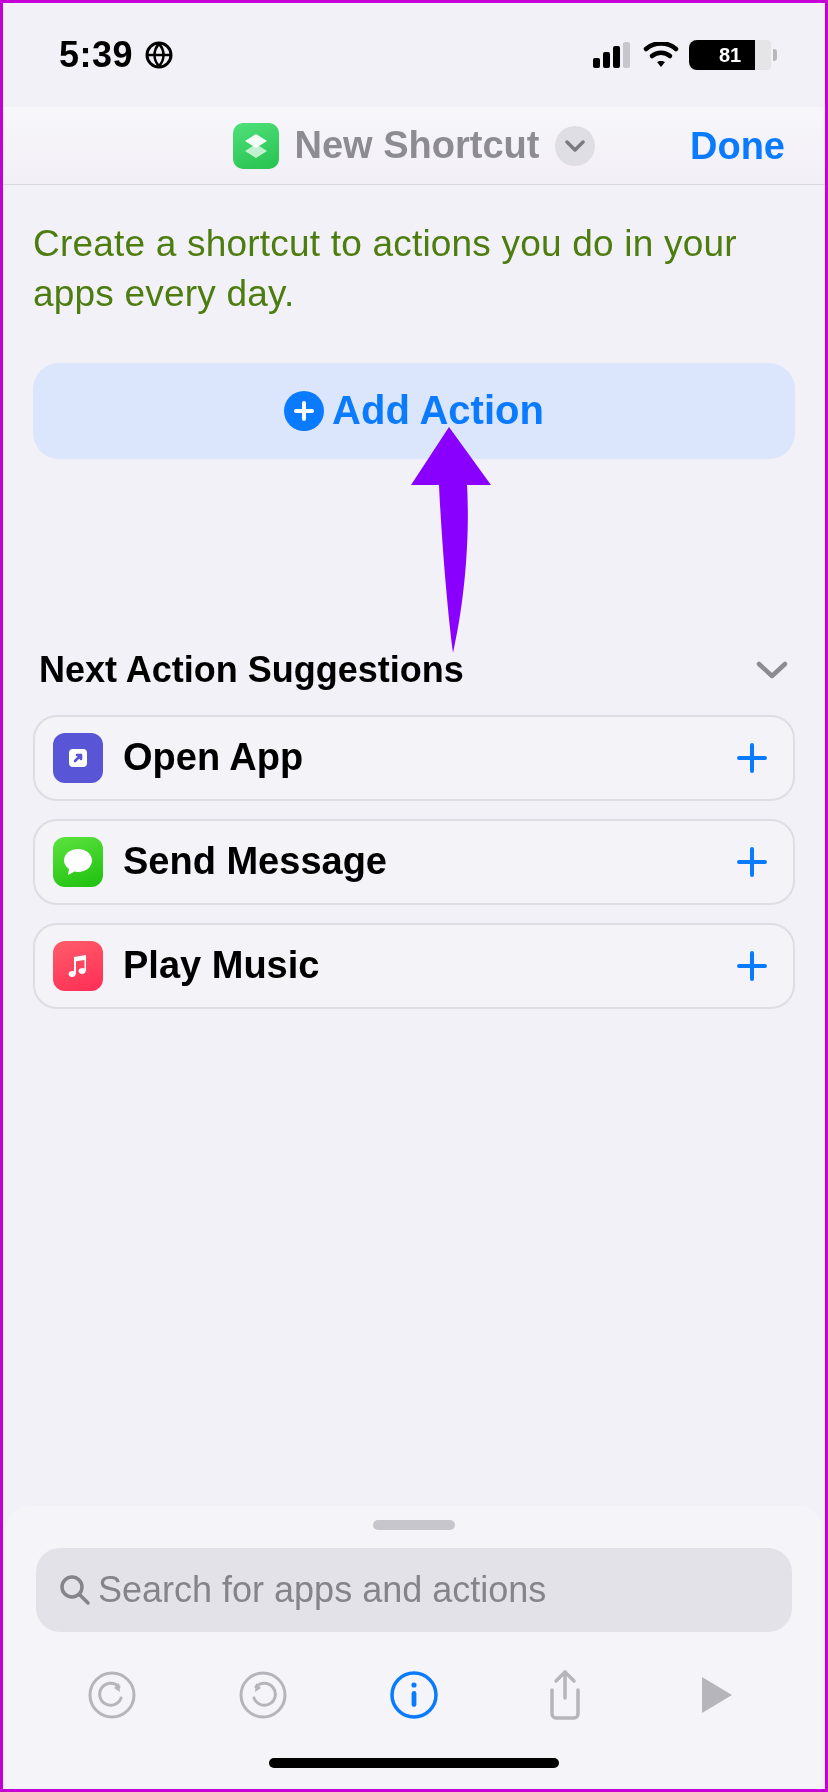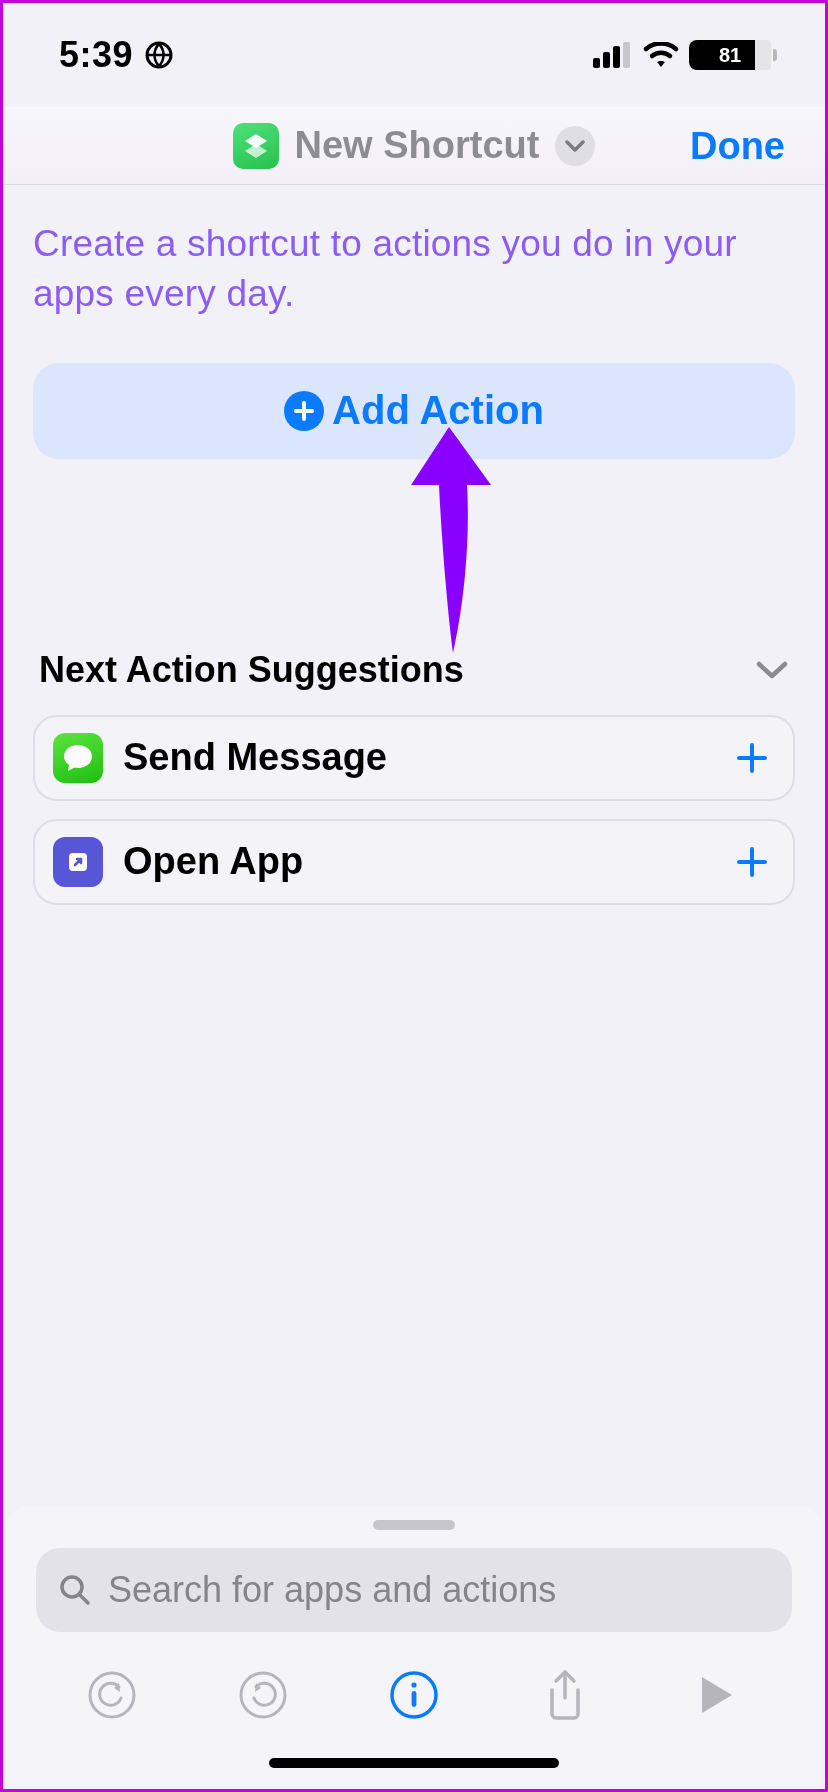--- a/index.html
+++ b/index.html
@@ -93,21 +93,21 @@
     font-size: 38px; font-weight:600; color:#0a7bff;
   }
 
   
   .content {
     padding: 34px 30px 0 30px;
   }
   .intro {
     font-size: 37px;
     line-height: 1.35;
-    color:#8b5cf6;
+    color:#4d7c0f;
     letter-spacing: 0.2px;
   }
   .add-action-btn {
     margin-top: 44px;
     height: 96px;
     width: 100%;
     border-radius: 26px;
     background:#dbe6fc;
     display:flex; align-items:center; justify-content:center;
     gap: 8px;
@@ -170,21 +170,21 @@
     width: 82px; height:10px; border-radius:5px; background:#c7c6cc;
     margin: 0 auto 18px auto;
   }
   .search-field {
     margin: 0 30px;
     height: 84px;
     border-radius: 24px;
     background:#e3e2e8;
     display:flex; align-items:center;
     padding: 7px 22px;
-    gap: 16px;
+    gap: 6px;
   }
   .search-placeholder { font-size:36px; color:#85848b; }
 
   .toolbar {
     height: 126px;
     display:flex; align-items:center; justify-content:space-around;
     padding: 0 30px;
   }
   .tb-btn { width:54px; height:54px; display:flex;align-items:center;justify-content:center; }
 
@@ -271,51 +271,65 @@
     <span>
       <svg width="34" height="20" viewBox="0 0 34 20">
           <path d="M4 4 L17 16 L30 4" stroke="#8c8b92" stroke-width="4.5" fill="none" stroke-linecap="round" stroke-linejoin="round"></path>
         </svg>
     </span>
   </div>
 
   <div class="suggestion-list">
 
     <div class="suggestion-row">
+      <span class="app-icon shortcuts">
+        <svg width="30" height="30" viewBox="0 0 30 30">
+            <rect x="6" y="6" width="18" height="18" rx="4" fill="#fff"></rect>
+            <path d="M12 18 L18 12 M18 12 L14 12 M18 12 L18 16" stroke="#5856d6" stroke-width="2.6" fill="none" stroke-linecap="round" stroke-linejoin="round"></path>
+          </svg>
+      </span>
+      <span class="suggestion-label">Open App</span>
+      <span class="suggestion-add">
+        <svg width="34" height="34" viewBox="0 0 34 34">
+            <line x1="17" y1="4" x2="17" y2="30" stroke="#0a7bff" stroke-width="4" stroke-linecap="round"></line>
+            <line x1="4" y1="17" x2="30" y2="17" stroke="#0a7bff" stroke-width="4" stroke-linecap="round"></line>
+          </svg>
+      </span>
+    </div>
+
+    <div class="suggestion-row">
       <span class="app-icon messages">
         <svg width="32" height="30" viewBox="0 0 32 30">
             <path d="M16 2 C8 2 2 7 2 13.5 C2 17 4 20 7 22 L6 28 L12.5 24.5 C13.6 24.8 14.8 25 16 25 C24 25 30 20 30 13.5 C30 7 24 2 16 2 Z" fill="#fff"></path>
           </svg>
       </span>
       <span class="suggestion-label">Send Message</span>
       <span class="suggestion-add">
         <svg width="34" height="34" viewBox="0 0 34 34">
             <line x1="17" y1="4" x2="17" y2="30" stroke="#0a7bff" stroke-width="4" stroke-linecap="round"></line>
             <line x1="4" y1="17" x2="30" y2="17" stroke="#0a7bff" stroke-width="4" stroke-linecap="round"></line>
           </svg>
       </span>
     </div>
 
     <div class="suggestion-row">
-      <span class="app-icon shortcuts">
+      <span class="app-icon music">
         <svg width="30" height="30" viewBox="0 0 30 30">
-            <rect x="6" y="6" width="18" height="18" rx="4" fill="#fff"></rect>
-            <path d="M12 18 L18 12 M18 12 L14 12 M18 12 L18 16" stroke="#5856d6" stroke-width="2.6" fill="none" stroke-linecap="round" stroke-linejoin="round"></path>
-          </svg>
-      </span>
-      <span class="suggestion-label">Open App</span>
+            <path d="M11 6 L23 4 L23 19 C23 21.5 21 23 19 23 C17 23 15.5 21.5 15.5 20 C15.5 18 17.5 17 19.5 17 C20.3 17 21 17.2 21.5 17.5 L21.5 9 L13 10.3 L13 22 C13 24.5 11 26 9 26 C7 26 5.5 24.5 5.5 23 C5.5 21 7.5 20 9.5 20 C10.1 20 10.6 20.1 11 20.3 Z" fill="#fff"></path>
+          </svg>
+      </span>
+      <span class="suggestion-label">Play Music</span>
       <span class="suggestion-add">
         <svg width="34" height="34" viewBox="0 0 34 34">
             <line x1="17" y1="4" x2="17" y2="30" stroke="#0a7bff" stroke-width="4" stroke-linecap="round"></line>
             <line x1="4" y1="17" x2="30" y2="17" stroke="#0a7bff" stroke-width="4" stroke-linecap="round"></line>
           </svg>
       </span>
     </div>
 
-
   </div>
 </div>
 
 <div class="annotation-arrow">
   <svg width="120" height="240" viewBox="0 0 120 240">
     <path d="M46 4 L88 62 L64 62 C64 62 70 140 50 230 C40 150 36 62 36 62 L8 62 Z" fill="#8a00ff"></path>
   </svg>
 </div>
 
 <div class="bottom-panel">

